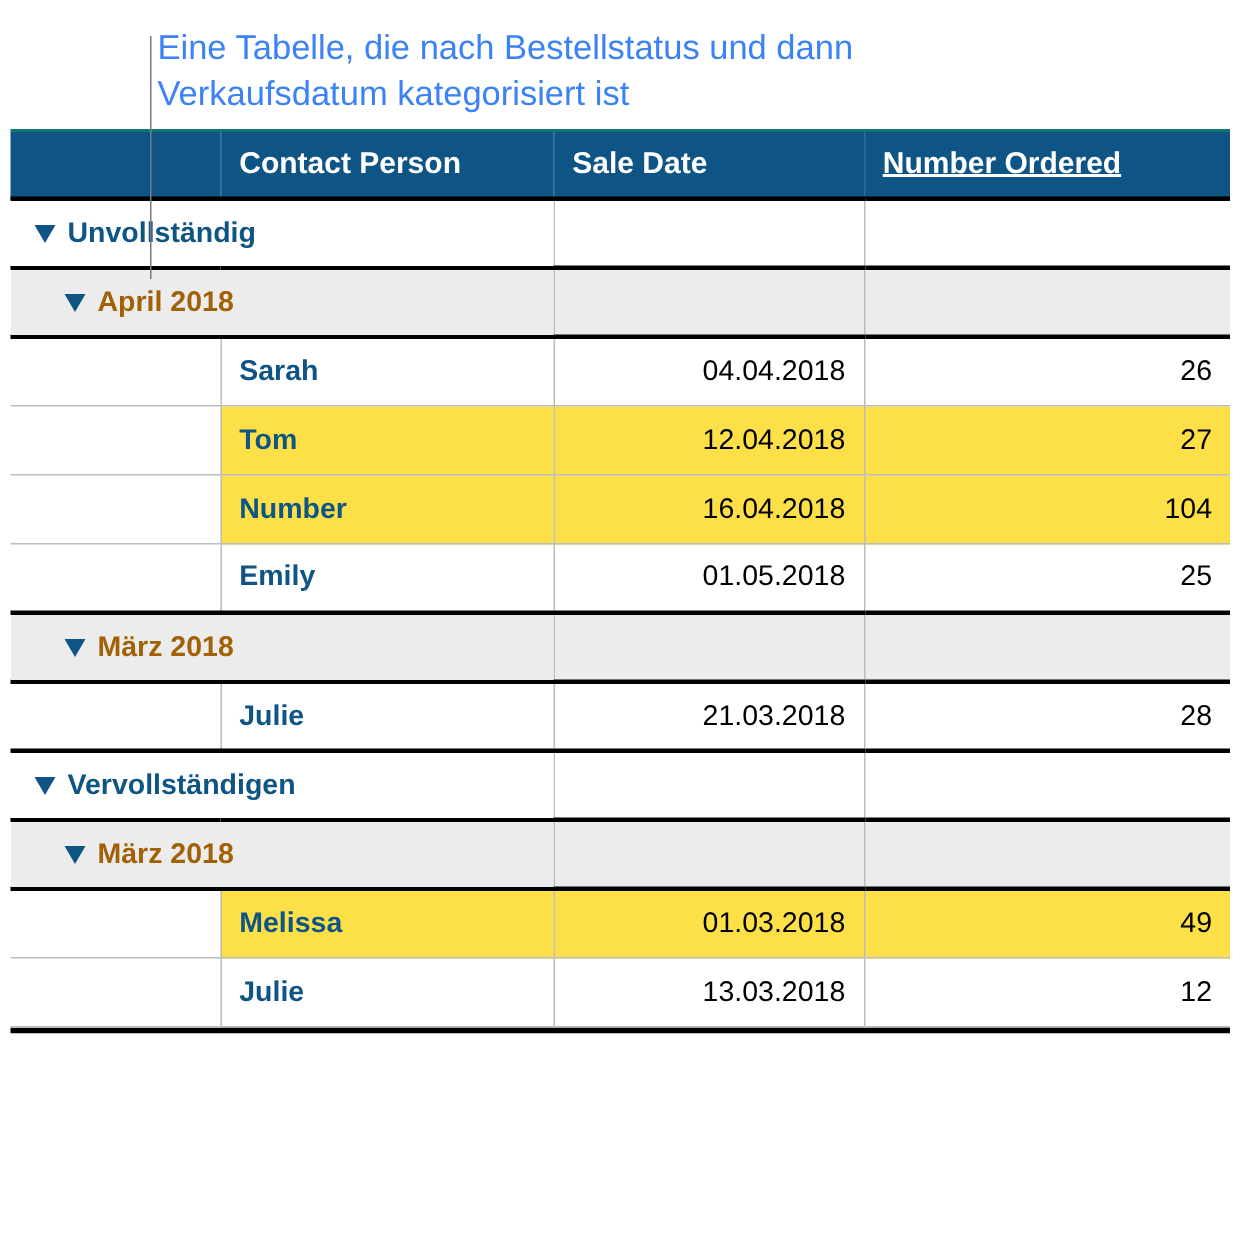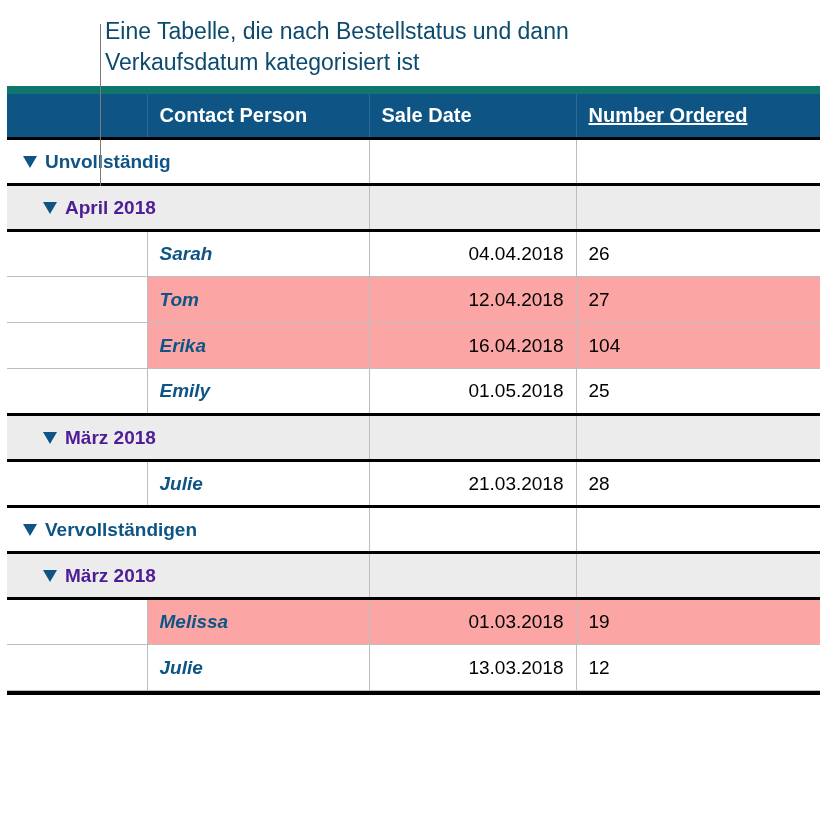--- a/index.html
+++ b/index.html
@@ -11,34 +11,34 @@
     }
     .caption-wrap {
       position: relative;
       margin-bottom: 8px;
       padding-left: 98px;
       min-height: 60px;
     }
     .caption {
       font-size: 23px;
       line-height: 1.35;
-      color: #0c4a6e;
+      color: #3b82f6;
       max-width: 520px;
     }
     .leader {
       position: absolute;
       left: 93px;
       top: 8px;
       width: 1px;
       height: 162px;
       background: #7a7a7a;
       z-index: 20;
     }
     .table-wrap {
-      border-top: 8px solid #0f766e;
+      border-top: 2px solid #0f766e;
       border-bottom: 4px solid #000;
       position: relative;
     }
     table {
       border-collapse: collapse;
       width: 100%;
       table-layout: fixed;
     }
     col.col0 { width: 140px; }
     col.col1 { width: 222px; }
@@ -70,21 +70,21 @@
       border-bottom: 3px solid #000;
     }
     tbody tr.group0 td.gcell {
       background: #fff;
       color: #0e5585;
       font-weight: 700;
     }
     tbody tr.group0 td.empty { background: #fff; }
     tbody tr.group1 td.gcell {
       background: #ececec;
-      color: #4c1d95;
+      color: #a16207;
       font-weight: 700;
     }
     tbody tr.group1 td.empty { background: #ececec; }
     .gcell {
       position: relative;
     }
     .disclosure {
       display: inline-block;
       vertical-align: middle;
       margin-right: 8px;
@@ -93,34 +93,33 @@
     .group0 .disclosure { margin-left: 4px; }
     .group1 .disclosure { margin-left: 24px; }
     .glabel {
       vertical-align: middle;
       font-size: 19px;
     }
     tbody tr.data td.cp {
       color: #0e5585;
       font-weight: 700;
       text-align: left;
-      font-style: italic;
     }
     tbody tr.data td.sd {
       color: #000;
       text-align: right;
     }
     tbody tr.data td.no {
       color: #000;
-      text-align: left;
+      text-align: right;
     }
     tbody tr.data td.indent {
       background: #fff;
     }
-    tbody tr.data.alt td { background: #fca5a5; }
+    tbody tr.data.alt td { background: #fde047; }
     tbody tr.data.alt td.indent { background: #fff; }
     tbody tr.group-top td { border-top: 3px solid #000; }
   </style>
 </head>
 <body>
 
 <div class="caption-wrap">
   <div class="caption">Eine Tabelle, die nach Bestellstatus und dann Verkaufsdatum kategorisiert ist</div>
   <div class="leader"></div>
 </div>
@@ -163,21 +162,21 @@
           <td class="no">26</td>
         </tr>
         <tr class="data alt">
           <td class="indent"></td>
           <td class="cp">Tom</td>
           <td class="sd">12.04.2018</td>
           <td class="no">27</td>
         </tr>
         <tr class="data alt">
           <td class="indent"></td>
-          <td class="cp">Erika</td>
+          <td class="cp">Number</td>
           <td class="sd">16.04.2018</td>
           <td class="no">104</td>
         </tr>
         <tr class="data">
           <td class="indent"></td>
           <td class="cp">Emily</td>
           <td class="sd">01.05.2018</td>
           <td class="no">25</td>
         </tr>
         <tr class="group-row group1 group-top">
@@ -204,21 +203,21 @@
           <td class="gcell" colspan="2"><span class="disclosure"><svg width="14" height="12" viewBox="0 0 14 12">
                 <polygon points="0,0 14,0 7,12" fill="#0e5585"></polygon>
               </svg></span><span class="glabel">März 2018</span></td>
           <td class="empty"></td>
           <td class="empty"></td>
         </tr>
         <tr class="data alt">
           <td class="indent"></td>
           <td class="cp">Melissa</td>
           <td class="sd">01.03.2018</td>
-          <td class="no">19</td>
+          <td class="no">49</td>
         </tr>
         <tr class="data">
           <td class="indent"></td>
           <td class="cp">Julie</td>
           <td class="sd">13.03.2018</td>
           <td class="no">12</td>
         </tr>
       </tbody>
   </table>
 </div>

